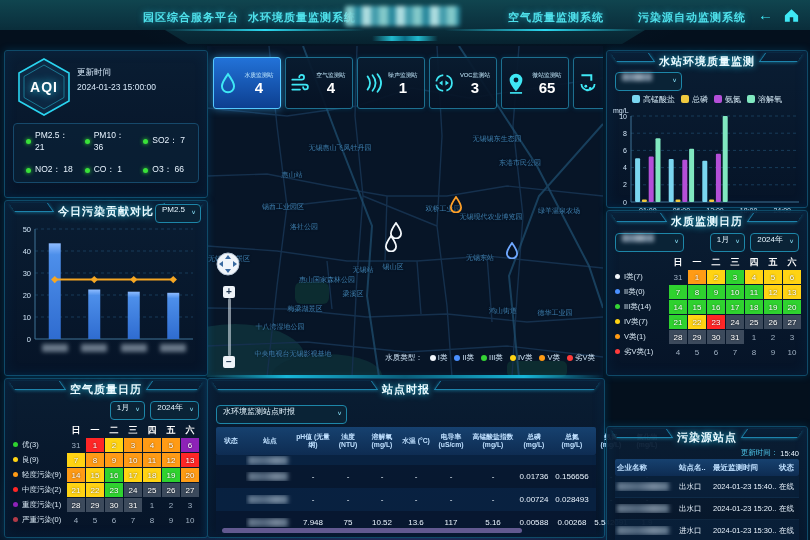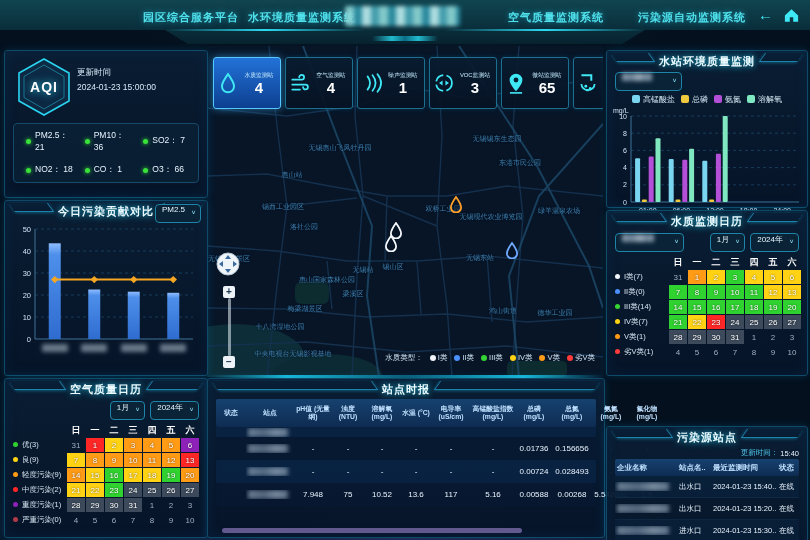--- a/index.html
+++ b/index.html
@@ -481,20 +481,25 @@
         <div class="cal-cell cal-none">7</div>
         <div class="cal-cell cal-none">8</div>
         <div class="cal-cell cal-none">9</div>
         <div class="cal-cell cal-none">10</div>
       </div>
   </div>
 </div>
 
 <div class="panel" style="left:207px;top:378px;width:396px;height:158px;">
   <div class="ptitle">站点时报</div>
+  <div style="padding:1px 8px 3px 8px;">
+    <div class="select" style="min-width:108px;">
+      <span>水环境监测站点时报</span>
+    </div>
+  </div>
   <div class="tbl">
     <div class="trow thead" id="hourly-head" style="height:28px;">
         <div class="tc" style="flex-basis: 30px;">状态</div>
         <div class="tc" style="flex-basis: 48px;">站点</div>
         <div class="tc" style="flex-basis: 38px;">pH值 (无量纲)</div>
         <div class="tc" style="flex-basis: 32px;">浊度 (NTU)</div>
         <div class="tc" style="flex-basis: 36px;">溶解氧 (mg/L)</div>
         <div class="tc" style="flex-basis: 32px;">水温 (°C)</div>
         <div class="tc" style="flex-basis: 38px;">电导率 (uS/cm)</div>
         <div class="tc" style="flex-basis: 46px;">高锰酸盐指数 (mg/L)</div>

